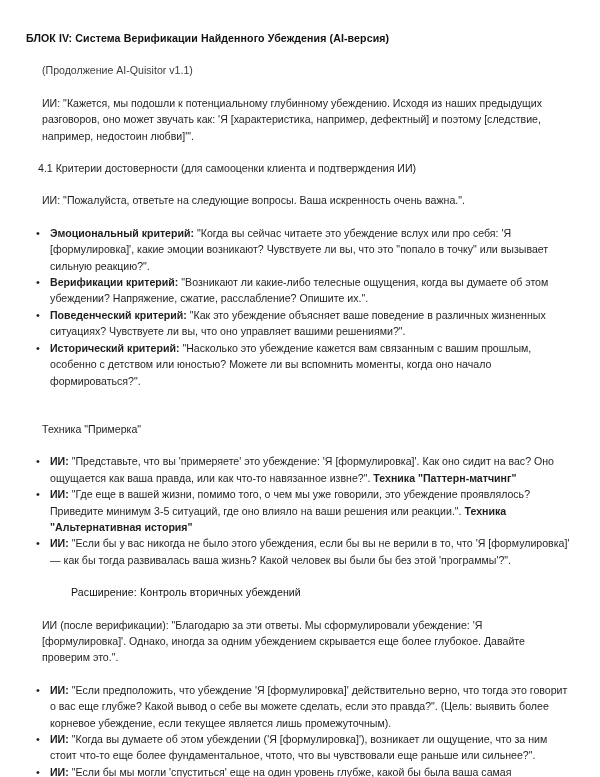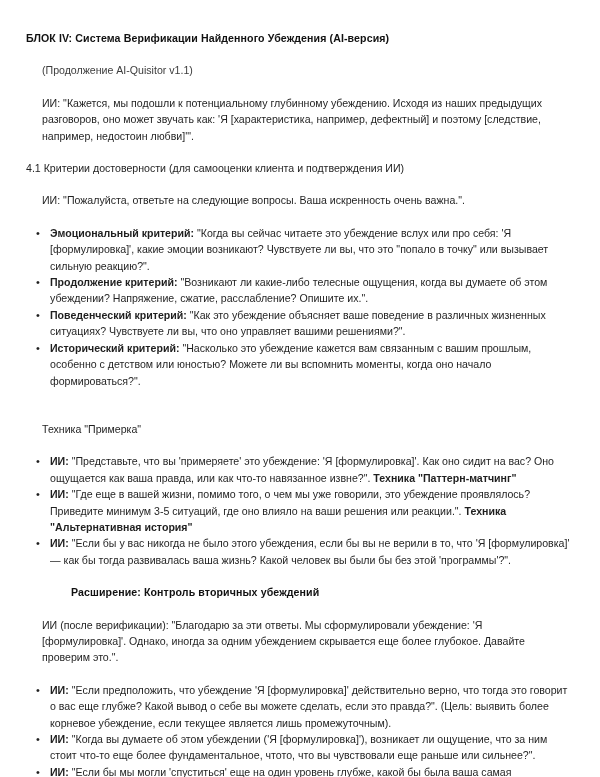--- a/index.html
+++ b/index.html
@@ -36,26 +36,26 @@
     margin: 16px;
     color: #1f1f1f;
     text-align: left;
   }
   .para.sub {
     color: #3c3c3c;
   }
   .section-label {
     font-size: 10.6px;
     line-height: 16.4px;
-    margin: 0;
+    margin: 12px;
     color: #1f1f1f;
   }
   .block-head {
     font-size: 10.6px;
-    font-weight: bold;
+    font-weight: normal;
     line-height: 16.4px;
     margin: 0;
     color: #111111;
     letter-spacing: 0.01em;
     padding-left: 45px;
   }
   ul.bullets {
     list-style: none;
     margin: 0;
     padding: 0;
@@ -102,21 +102,21 @@
 
   <p class="section-label">4.1 Критерии достоверности (для самооценки клиента и подтверждения ИИ)</p>
 
   <p class="para">ИИ: "Пожалуйста, ответьте на следующие вопросы. Ваша искренность очень важна.".</p>
 
   <ul class="bullets">
     <li>
       <span class="lead">Эмоциональный критерий:</span><span> "Когда вы сейчас читаете это убеждение вслух или про себя: 'Я [формулировка]', какие эмоции возникают? Чувствуете ли вы, что это "попало в точку" или вызывает сильную реакцию?".</span>
     </li>
     <li>
-      <span class="lead">Продолжение критерий:</span><span> "Возникают ли какие-либо телесные ощущения, когда вы думаете об этом убеждении? Напряжение, сжатие, расслабление? Опишите их.".</span>
+      <span class="lead">Верификации критерий:</span><span> "Возникают ли какие-либо телесные ощущения, когда вы думаете об этом убеждении? Напряжение, сжатие, расслабление? Опишите их.".</span>
     </li>
     <li>
       <span class="lead">Поведенческий критерий:</span><span> "Как это убеждение объясняет ваше поведение в различных жизненных ситуациях? Чувствуете ли вы, что оно управляет вашими решениями?".</span>
     </li>
     <li>
       <span class="lead">Исторический критерий:</span><span> "Насколько это убеждение кажется вам связанным с вашим прошлым, особенно с детством или юностью? Можете ли вы вспомнить моменты, когда оно начало формироваться?".</span>
     </li>
   </ul>
 
   <div class="gap-lg"></div>

